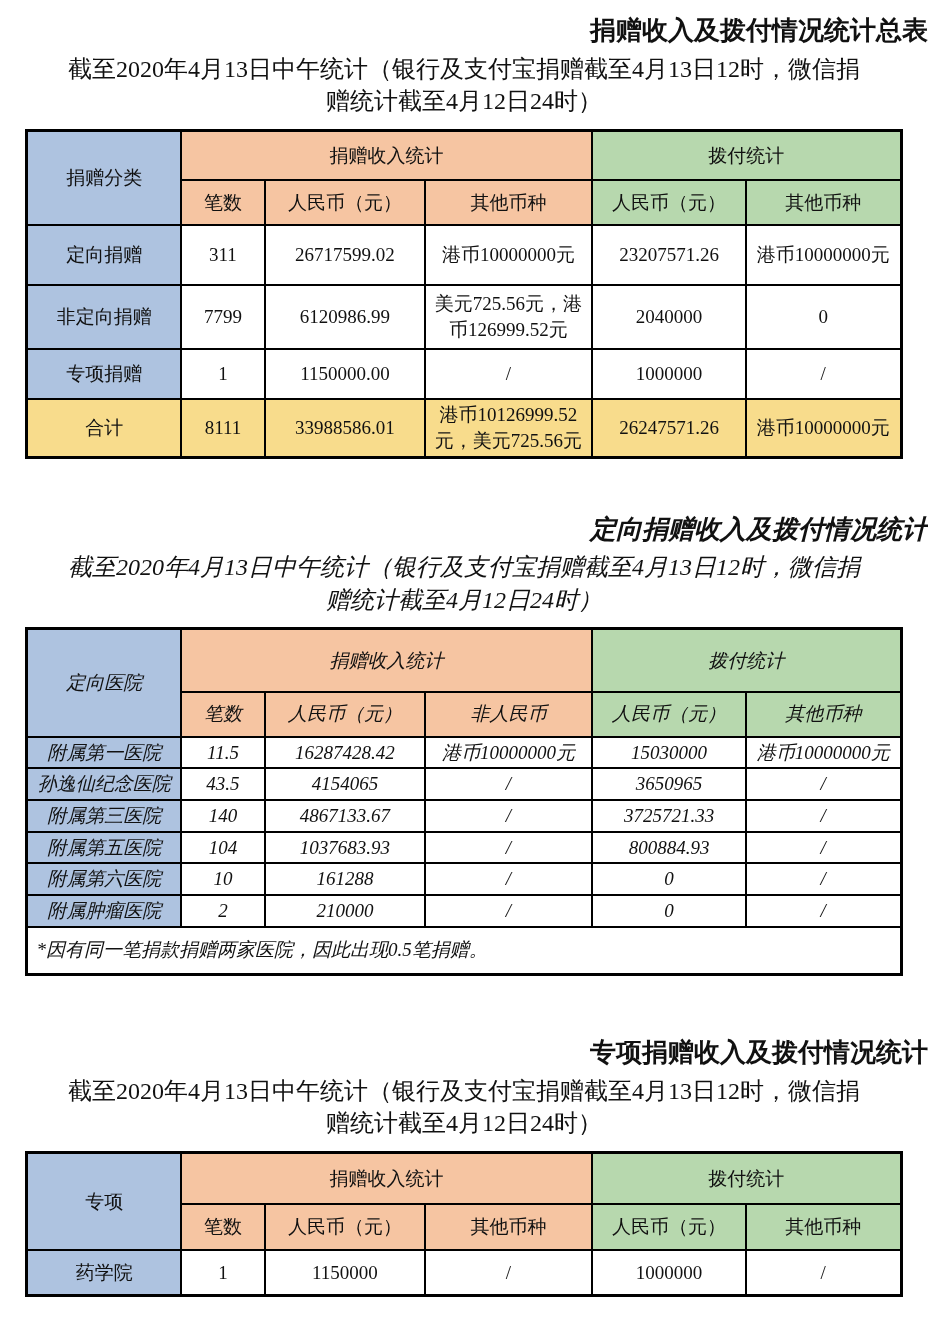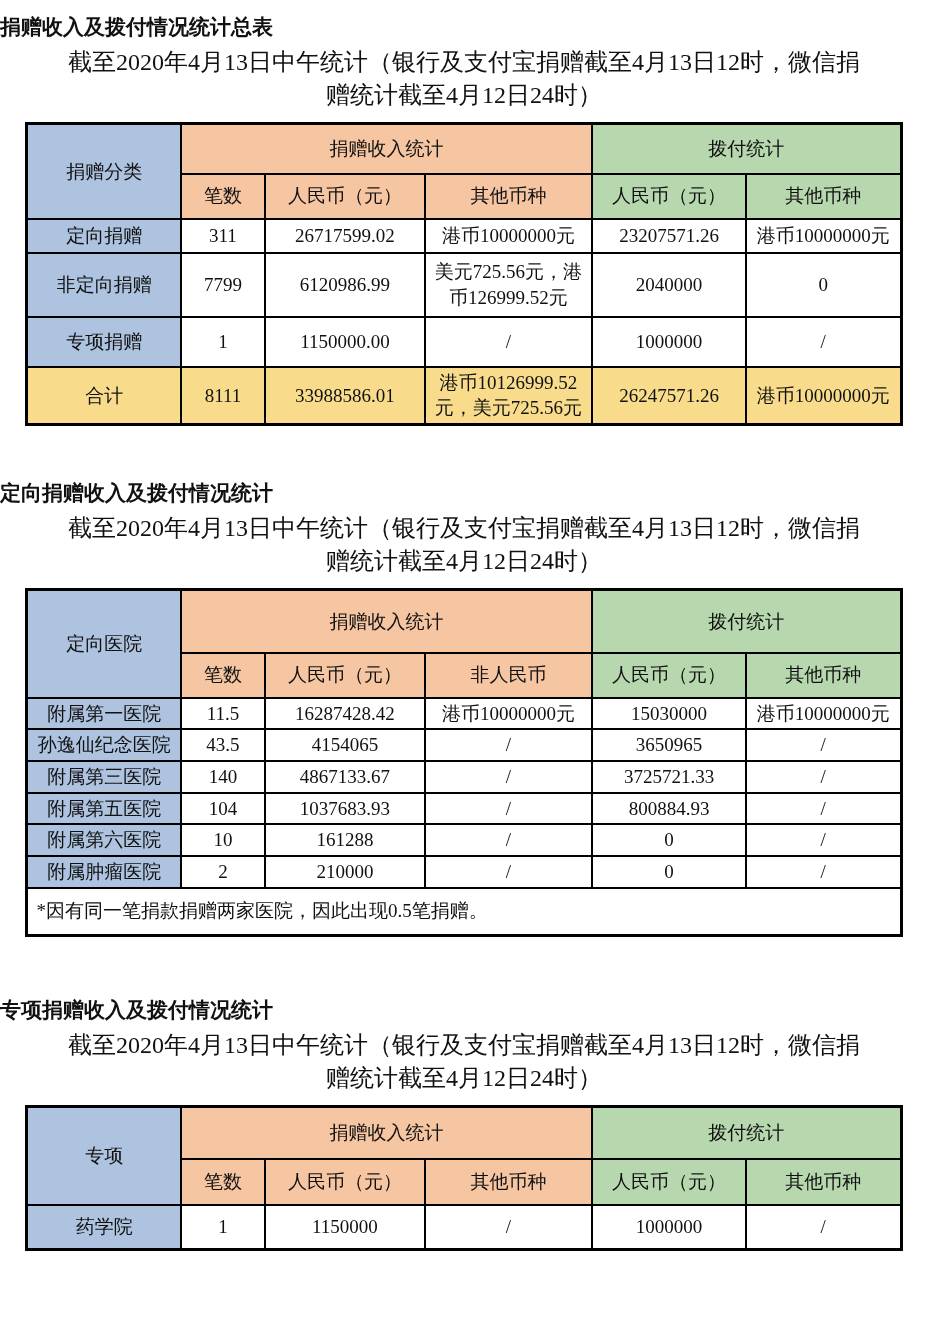--- a/index.html
+++ b/index.html
@@ -5,33 +5,33 @@
 <style>
   html,body { margin:0; padding:0; background:#ffffff; }
   body {
     width:928px;
     font-family:"Liberation Serif","DejaVu Serif",serif;
     color:#111111;
   }
   .page { padding-top:14px; }
   .sec-title {
     margin:0;
-    text-align:left;
-    font-size:21px;
+    text-align:right;
+    font-size:26px;
     font-weight:bold;
     line-height:1.3;
   }
   .sec-sub {
     margin:5px auto 11px;
     max-width:800px;
     text-align:center;
     font-size:24px;
     line-height:1.35;
   }
-  .sec2 { margin-top:54px; }
+  .sec2 { margin-top:54px;font-style:italic; }
   .sec3 { margin-top:60px; }
   table.stat {
     border-collapse:collapse;
     margin:0 auto;
     width:874px;
     table-layout:fixed;
     border:3px solid #000;
   }
   .stat th, .stat td {
     border:2px solid #000;
@@ -45,21 +45,21 @@
   }
   col.c1{width:154px} col.c2{width:84px} col.c3{width:160px}
   col.c4{width:167px} col.c5{width:154px} col.c6{width:155px}
   .blue   { background:var(--blue,#aec3e0); }
   .orange { background:var(--orange,#f6c5a2); }
   .green  { background:var(--green,#b7d8ae); }
   tr.total td { background:var(--yellow,#f8dc8c); }
   tr.footnote td { text-align:left; padding-left:8px; }
   
   #t1 tr.hr1{height:50px} #t1 tr.hr2{height:45px}
-  #t1 tr.r0{height:34px} #t1 tr.r1{height:64px} #t1 tr.r2{height:50px} #t1 tr.total{height:58px}
+  #t1 tr.r0{height:60px} #t1 tr.r1{height:64px} #t1 tr.r2{height:50px} #t1 tr.total{height:58px}
   #t2 tr.hr1{height:63px} #t2 tr.hr2{height:45px}
   #t2 tr.br{height:30px} #t2 tr.footnote{height:48px}
   #t3 tr.hr1{height:52px} #t3 tr.hr2{height:46px}
   #t3 tr.br{height:45px}
 </style>
 </head>
 <body>
 
 <div class="page">
 

